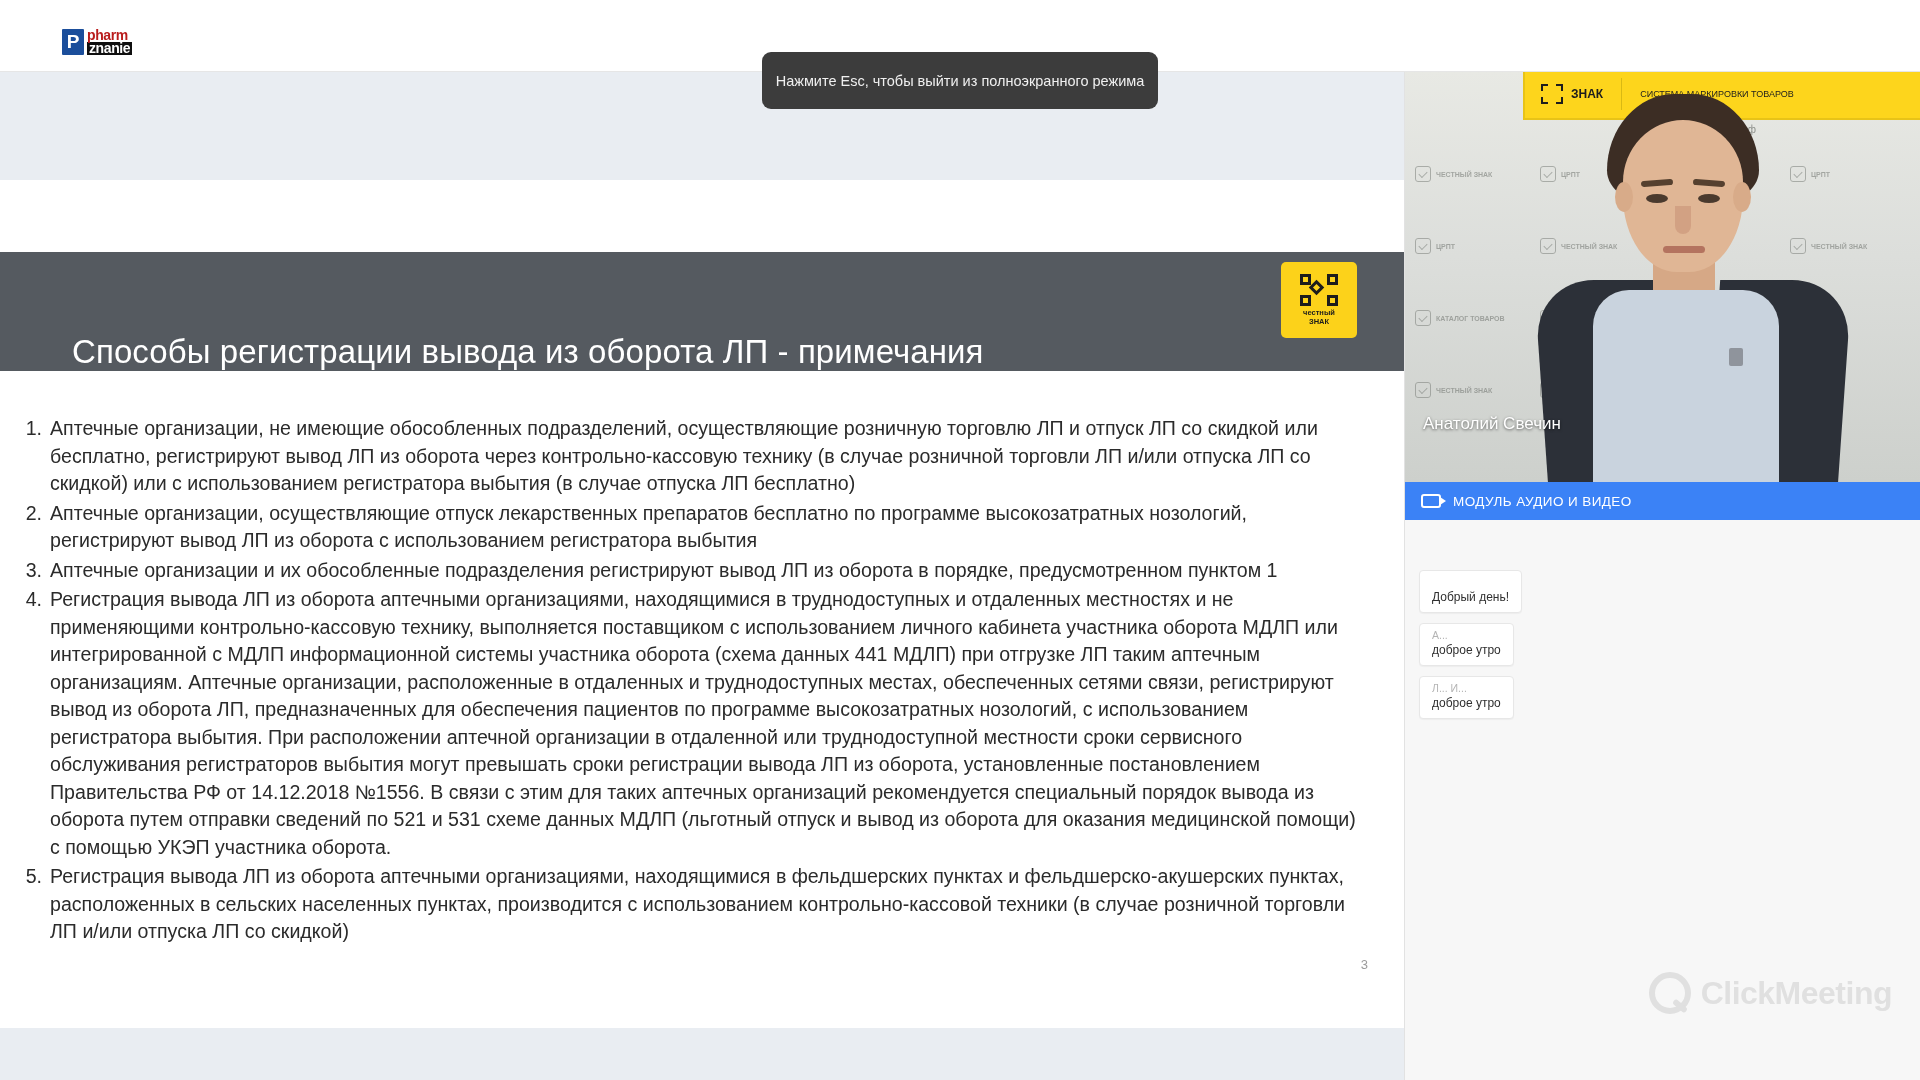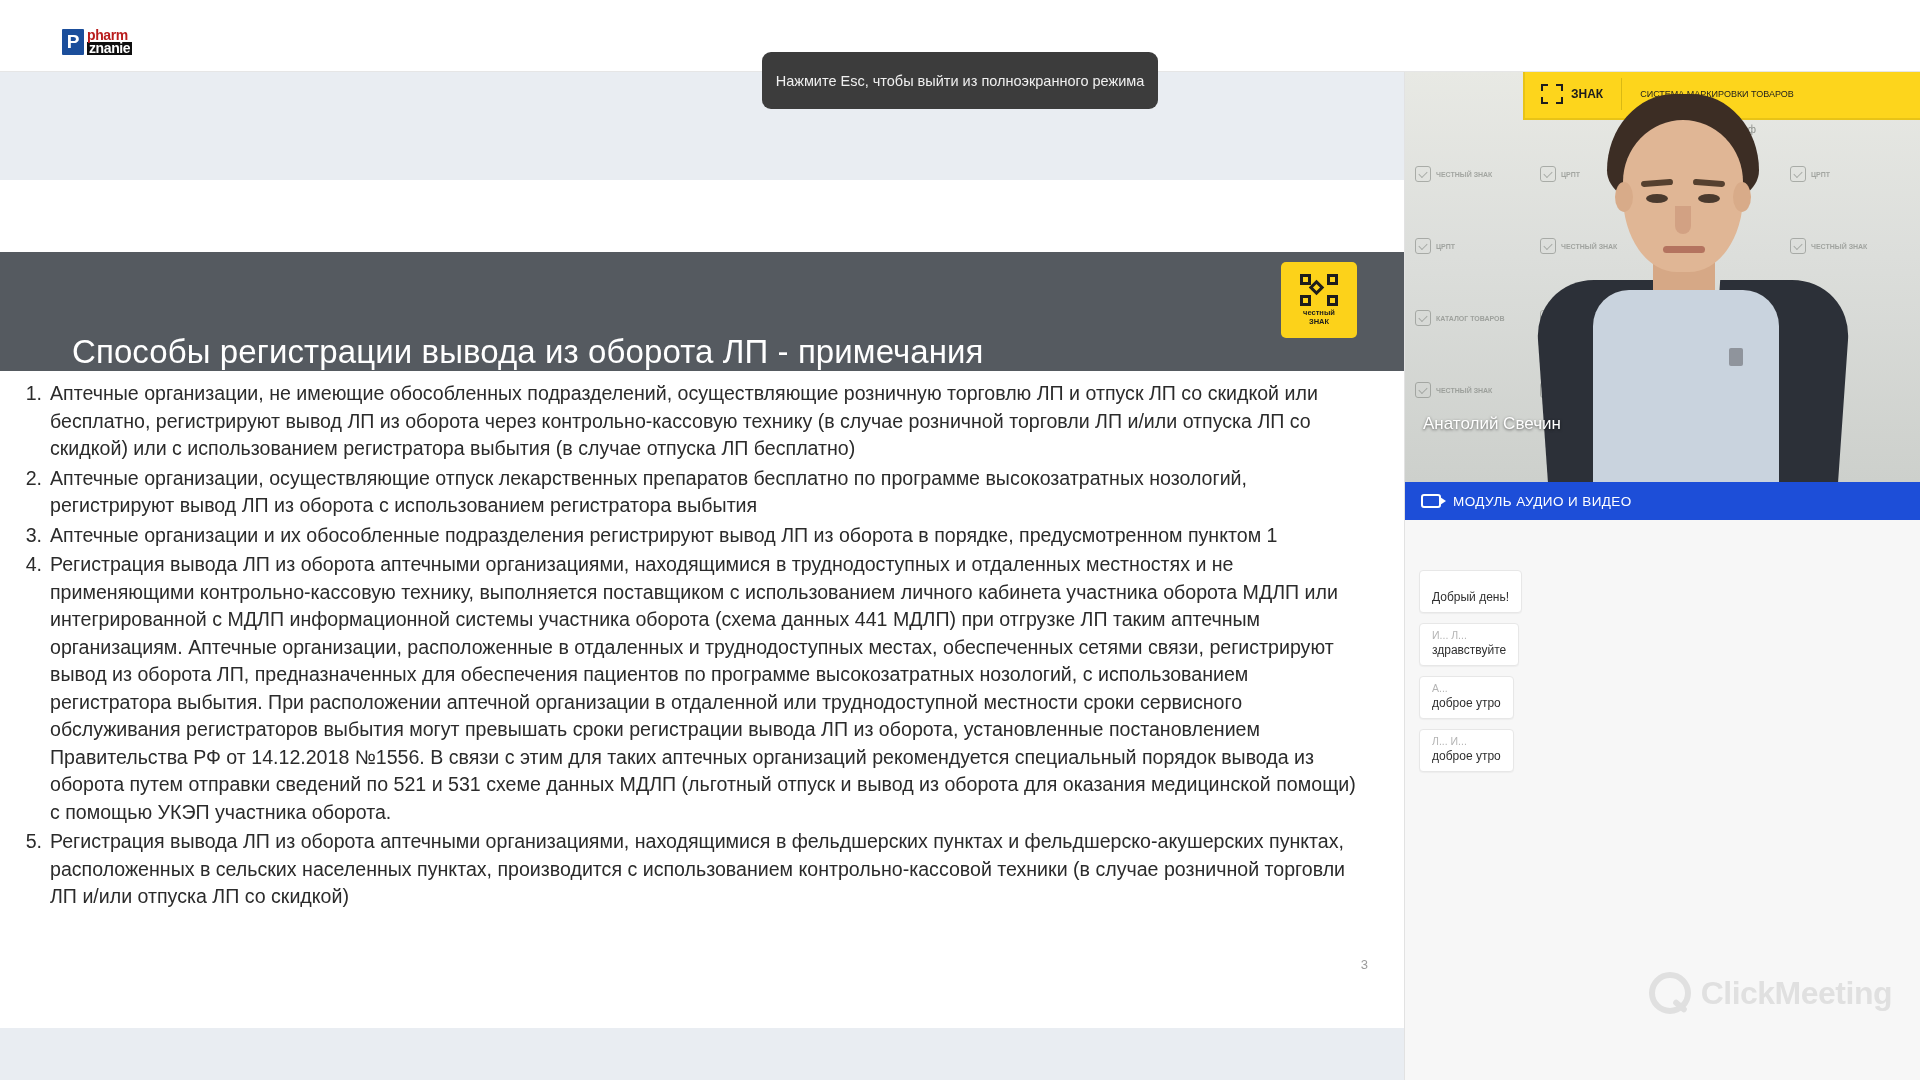--- a/index.html
+++ b/index.html
@@ -125,20 +125,21 @@
   }
 
   .slide-body {
     position: absolute; left: 0; top: 200px;
     width: 1404px;
     padding: 0 36px 0 8px;
   }
   ol.points {
     list-style: none;
     counter-reset: pt;
+    margin-top: 35px;
   }
   ol.points > li {
     counter-increment: pt;
     position: relative;
     padding-left: 42px;
     margin-bottom: 2px;
     font-size: 19.6px;
     line-height: 27.5px;
     color: #2b2b2b;
     text-align: left;
@@ -282,21 +283,21 @@
   .video-name {
     position: absolute; left: 18px; bottom: 48px;
     color: #ffffff;
     font-size: 17px;
     text-shadow: 0 1px 3px rgba(0,0,0,0.6);
   }
 
   .module-bar {
     position: absolute; left: 0; top: 410px;
     width: 516px; height: 38px;
-    background: #1d4ed8;
+    background: #3b82f6;
     display: flex; align-items: center;
     padding-left: 16px;
     gap: 12px;
   }
   .cam-icon {
     width: 20px; height: 14px;
     border: 2px solid #ffffff; border-radius: 3px;
     position: relative;
   }
   .cam-icon::after {
@@ -544,24 +545,20 @@
       <span class="module-label">МОДУЛЬ АУДИО И ВИДЕО</span>
     </div>
 
 
     <div class="chat-list">
       <div class="msg-row"><div class="msg">
         <div class="msg-author"></div>
         <div class="msg-text">Добрый день!</div>
       </div></div>
       <div class="msg-row"><div class="msg">
-        <div class="msg-author">И... Л...</div>
-        <div class="msg-text">здравствуйте</div>
-      </div></div>
-      <div class="msg-row"><div class="msg">
         <div class="msg-author">А...</div>
         <div class="msg-text">доброе утро</div>
       </div></div>
       <div class="msg-row"><div class="msg">
         <div class="msg-author">Л... И...</div>
         <div class="msg-text">доброе утро</div>
       </div></div>
     </div>
 
     <div class="cm-watermark">

